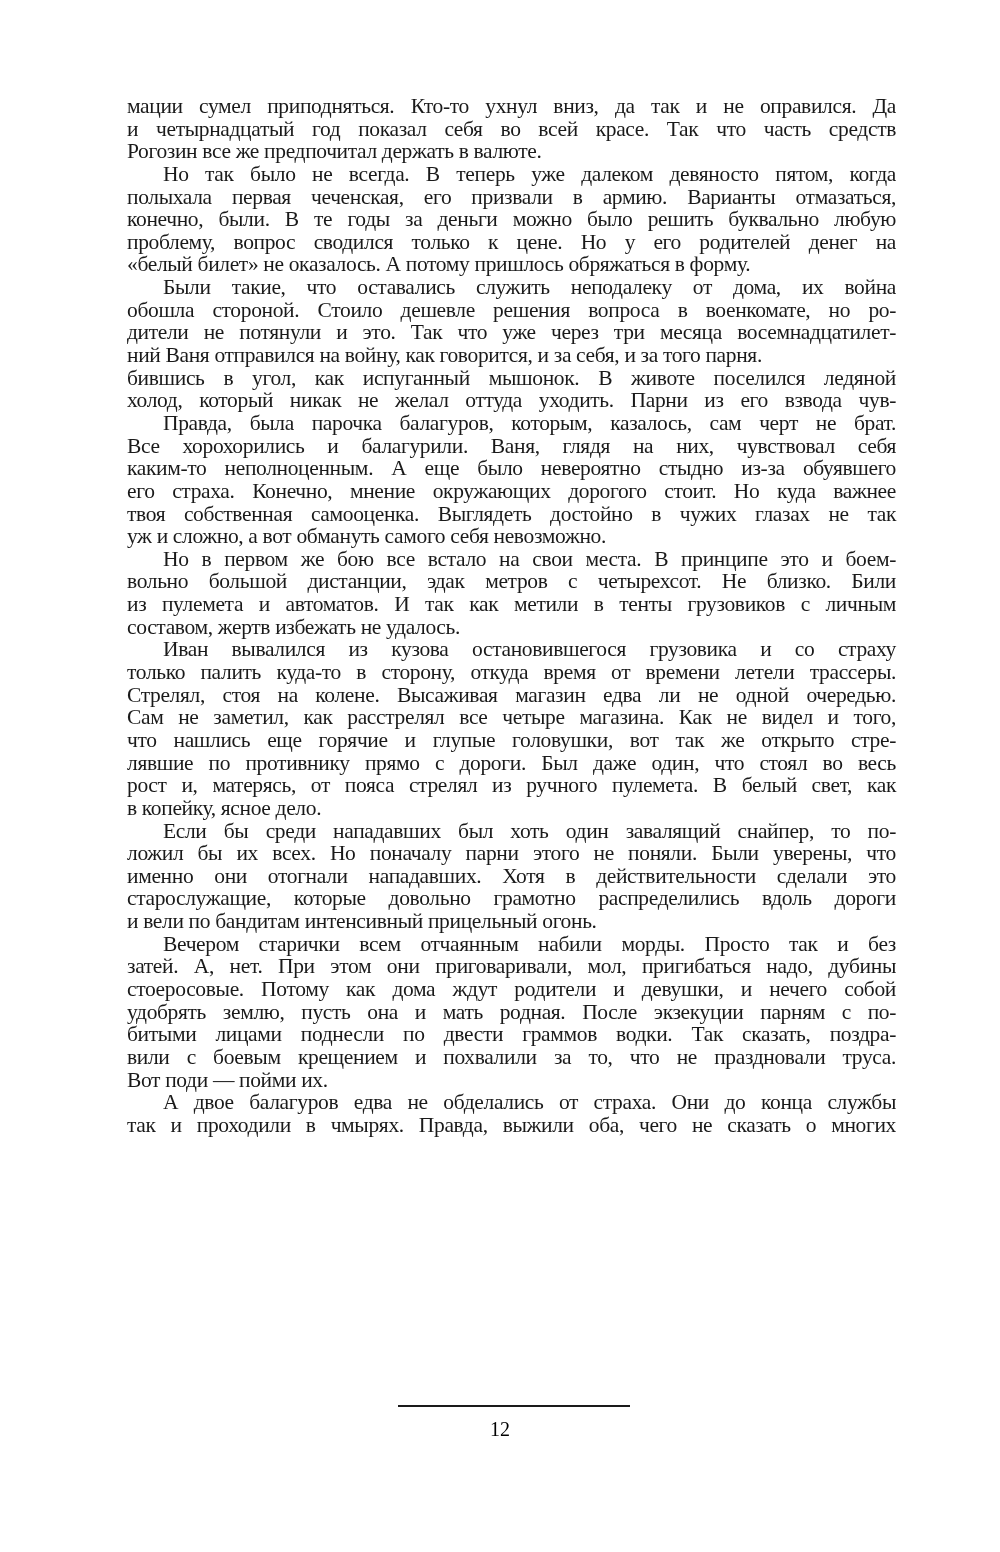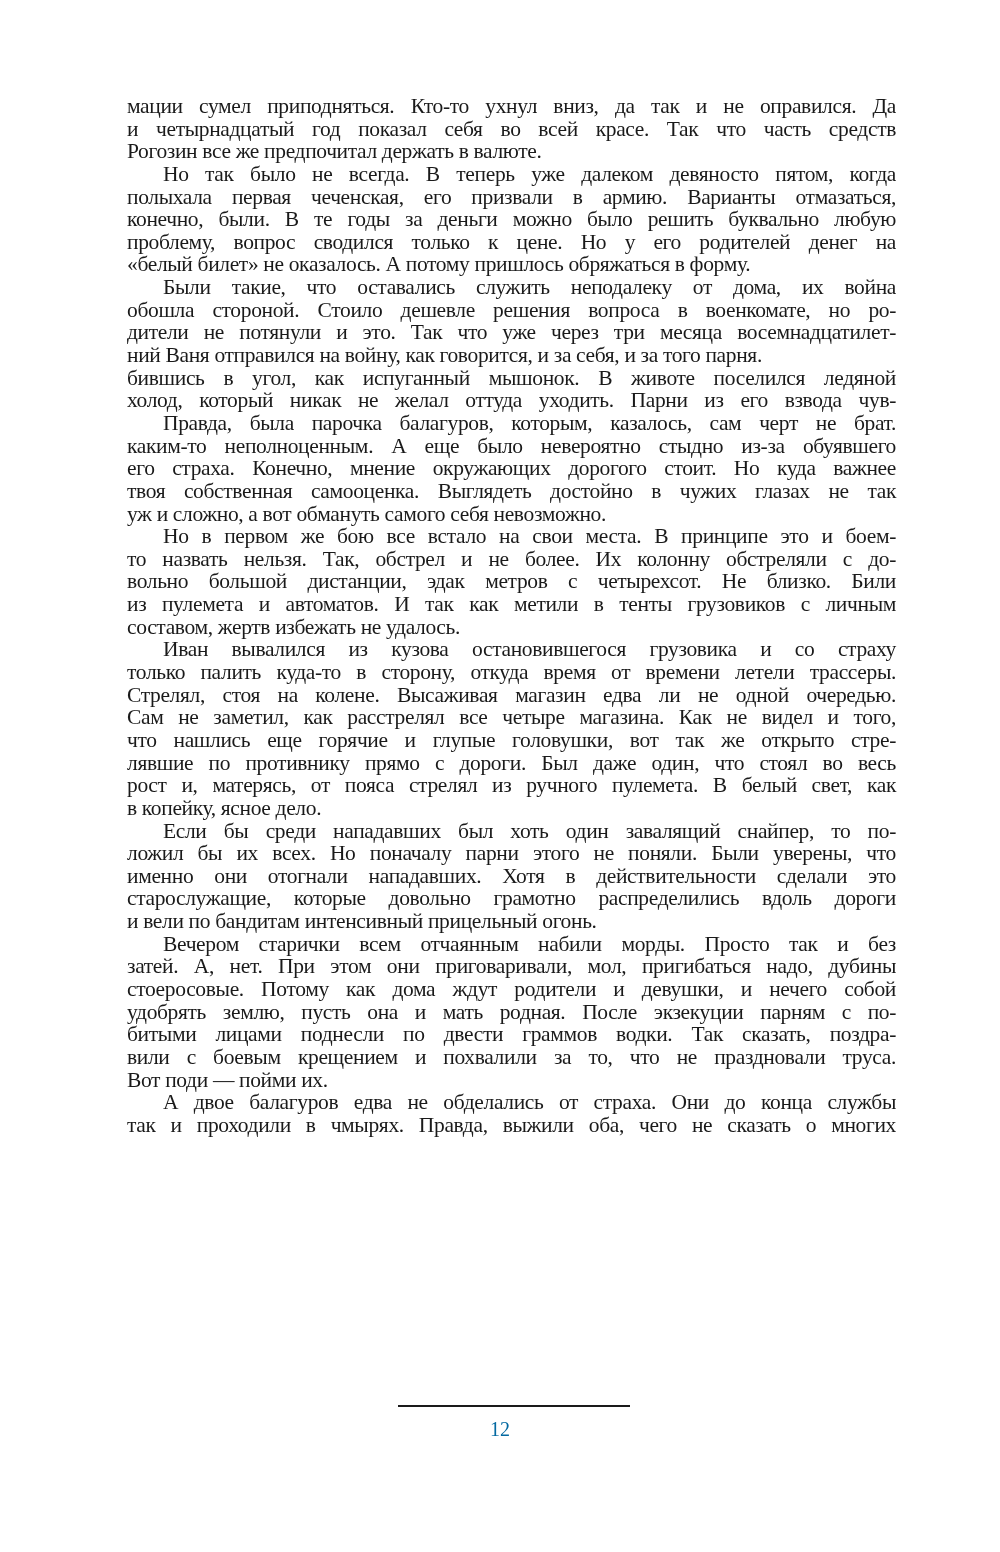--- a/index.html
+++ b/index.html
@@ -15,21 +15,21 @@
     text-align: justify;
     text-align-last: justify;
     letter-spacing: -0.35px;
     transform-origin: left center;
   }
   .line.indent { padding-left: 36px; }
   .line.last { text-align-last: left; }
   .rule { position:absolute; left:398px; top:1405px; width:232px; height:2px; background:#1a1a1a; }
   .pageno {
     position:absolute; left:0; width:1000px; top:1418px; text-align:center;
-    font-family: "Liberation Serif", "DejaVu Serif", serif; font-size:20px; color:#0369a1;
+    font-family: "Liberation Serif", "DejaVu Serif", serif; font-size:20px; color:#000000;
   }
 </style>
 </head>
 <body>
 
 <div class="page" id="page-body">
     <div class="line">мации сумел приподняться. Кто-то ухнул вниз, да так и не оправился. Да</div>
     <div class="line">и четырнадцатый год показал себя во всей красе. Так что часть средств</div>
     <div class="line last">Рогозин все же предпочитал держать в валюте.</div>
     <div class="line indent">Но так было не всегда. В теперь уже далеком девяносто пятом, когда</div>
@@ -37,26 +37,26 @@
     <div class="line">конечно, были. В те годы за деньги можно было решить буквально любую</div>
     <div class="line">проблему, вопрос сводился только к цене. Но у его родителей денег на</div>
     <div class="line last">«белый билет» не оказалось. А потому пришлось обряжаться в форму.</div>
     <div class="line indent">Были такие, что оставались служить неподалеку от дома, их война</div>
     <div class="line">обошла стороной. Стоило дешевле решения вопроса в военкомате, но ро-</div>
     <div class="line">дители не потянули и это. Так что уже через три месяца восемнадцатилет-</div>
     <div class="line last">ний Ваня отправился на войну, как говорится, и за себя, и за того парня.</div>
     <div class="line">бившись в угол, как испуганный мышонок. В животе поселился ледяной</div>
     <div class="line">холод, который никак не желал оттуда уходить. Парни из его взвода чув-</div>
     <div class="line indent">Правда, была парочка балагуров, которым, казалось, сам черт не брат.</div>
+    <div class="line">Все хорохорились и балагурили. Ваня, глядя на них, чувствовал себя</div>
     <div class="line">каким-то неполноценным. А еще было невероятно стыдно из-за обуявшего</div>
     <div class="line">его страха. Конечно, мнение окружающих дорогого стоит. Но куда важнее</div>
     <div class="line">твоя собственная самооценка. Выглядеть достойно в чужих глазах не так</div>
     <div class="line last">уж и сложно, а вот обмануть самого себя невозможно.</div>
     <div class="line indent">Но в первом же бою все встало на свои места. В принципе это и боем-</div>
-    <div class="line">то назвать нельзя. Так, обстрел и не более. Их колонну обстреляли с до-</div>
     <div class="line">вольно большой дистанции, эдак метров с четырехсот. Не близко. Били</div>
     <div class="line">из пулемета и автоматов. И так как метили в тенты грузовиков с личным</div>
     <div class="line last">составом, жертв избежать не удалось.</div>
     <div class="line indent">Иван вывалился из кузова остановившегося грузовика и со страху</div>
     <div class="line">только палить куда-то в сторону, откуда время от времени летели трассеры.</div>
     <div class="line">Стрелял, стоя на колене. Высаживая магазин едва ли не одной очередью.</div>
     <div class="line">Сам не заметил, как расстрелял все четыре магазина. Как не видел и того,</div>
     <div class="line">что нашлись еще горячие и глупые головушки, вот так же открыто стре-</div>
     <div class="line">лявшие по противнику прямо с дороги. Был даже один, что стоял во весь</div>
     <div class="line">рост и, матерясь, от пояса стрелял из ручного пулемета. В белый свет, как</div>

